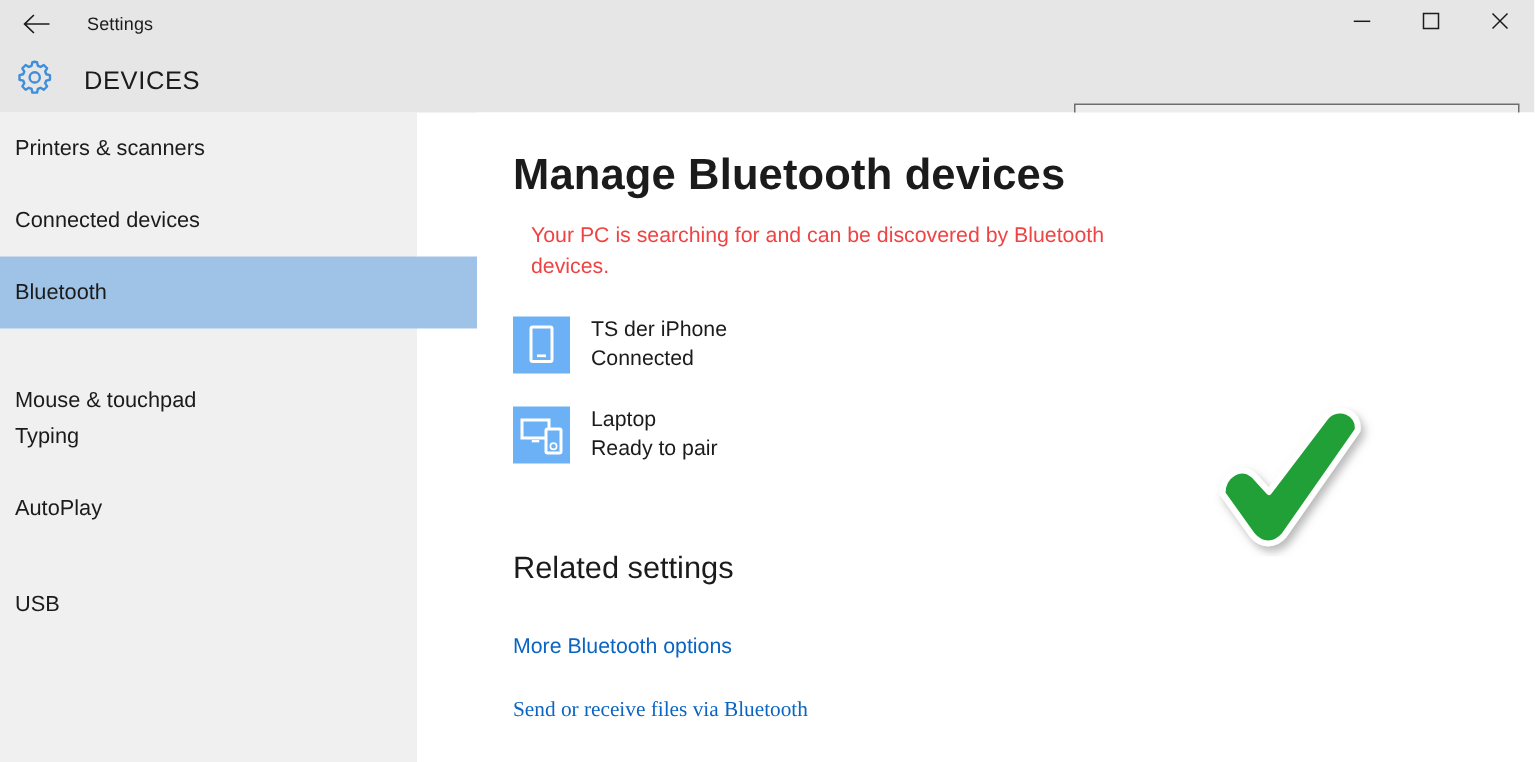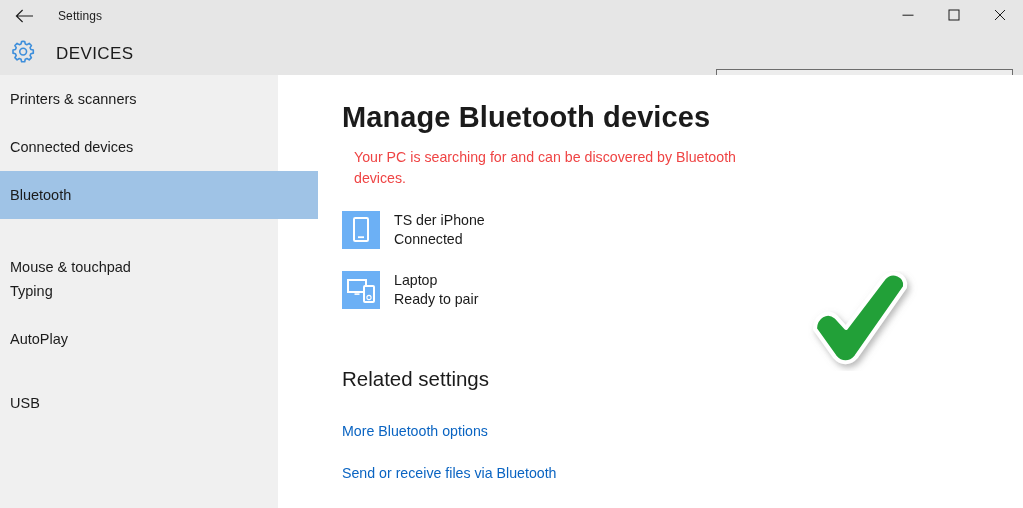--- a/index.html
+++ b/index.html
@@ -203,21 +203,21 @@
   }
   .link {
     position: absolute;
     left: 24px;
     font-size: 14.2px;
     color: #0a64c2;
     text-decoration: none;
     cursor: pointer;
   }
   .link-1 { top: 348px; }
-  .link-2 { top: 390px; }
+  .link-2 { top: 390px; font-family: Liberation Serif, serif; }
 </style>
 </head>
 <body>
 
 <div class="window">
 
   <div class="titlebar">
     <div class="back-btn">
       <span>
         <svg class="back-arrow" width="19" height="14" viewBox="0 0 19 14">

